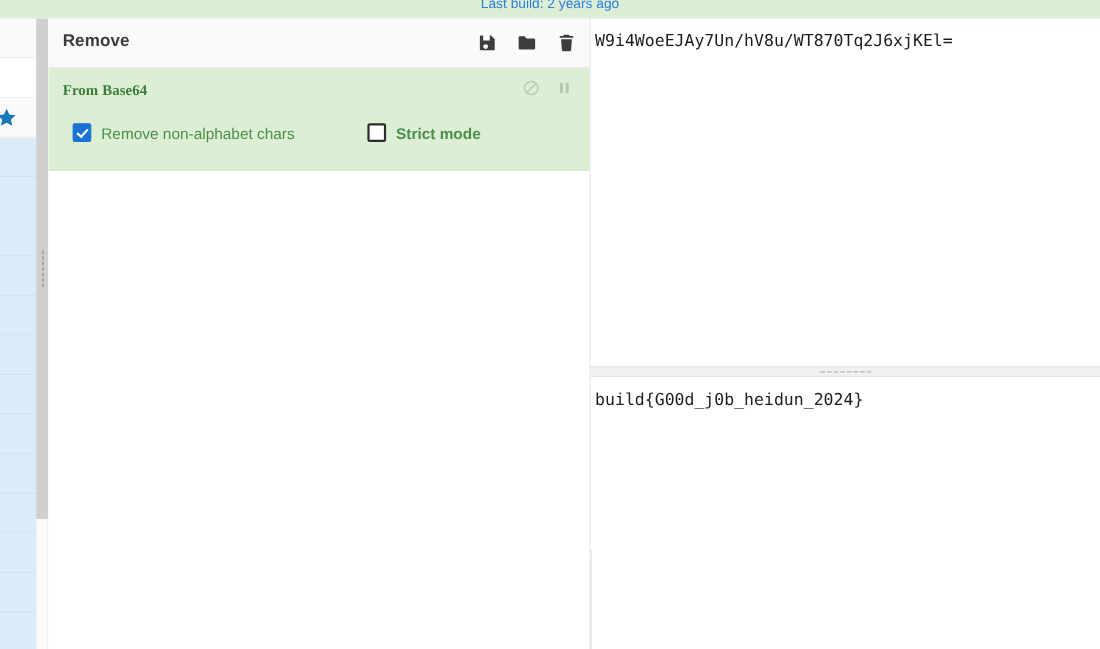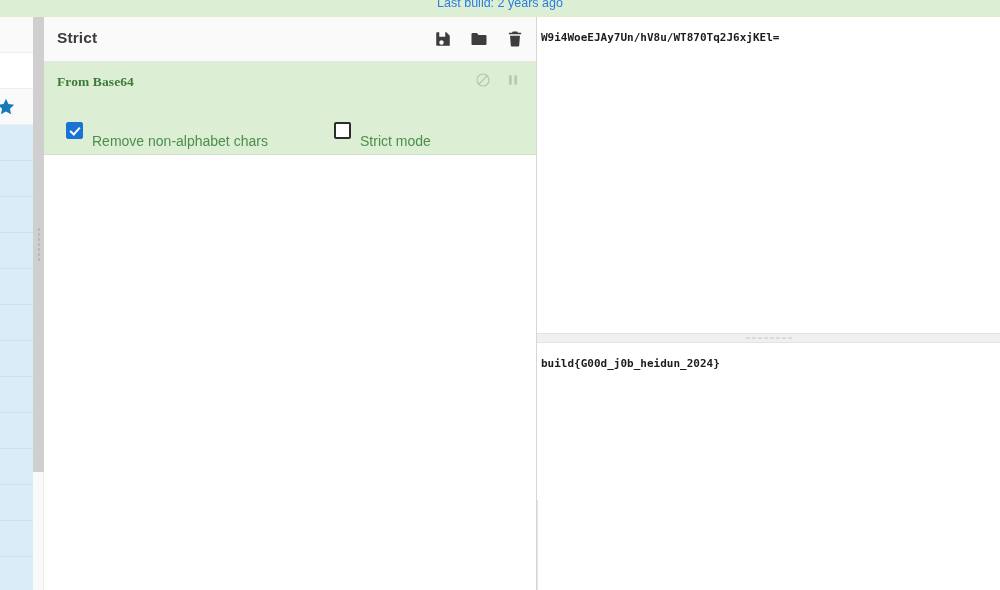--- a/index.html
+++ b/index.html
@@ -235,21 +235,21 @@
     height: 22px;
   }
   .cb-item {
     position: absolute;
     top: 0;
     display: flex;
     align-items: center;
     cursor: pointer;
   }
   .cb-item.first { left: 9px; }
-  .cb-item.second { left: 277px; }
+  .cb-item.second { left: 277px; font-weight: bold; }
   .cb-box {
     width: 17px; height: 17px;
     border-radius: 2px;
     box-sizing: border-box;
     position: relative;
     flex: 0 0 auto;
   }
   .cb-box.off {
     border: 2px solid #2c2c2c;
     background: #ffffff;
@@ -265,21 +265,20 @@
     width: 4px; height: 8px;
     border: solid #ffffff;
     border-width: 0 2px 2px 0;
     transform: rotate(42deg);
   }
   .cb-label {
     margin-left: 9px;
     font-size: 14px;
     color: #4b8f4b;
     white-space: nowrap;
-    margin-top: 21px;
   }
 
   .recipe-empty {
     background: #ffffff;
   }
 
   
   .io-col {
     position: absolute;
     left: 537px; top: 17px;
@@ -301,26 +300,25 @@
     left: 13px; top: 12px;
     font-size: 15.5px;
     font-weight: bold;
     color: #3c3c3c;
     letter-spacing: .1px;
   }
   .io-text {
     position: relative;
     padding: 12px 10px 0 4px;
     font-family: "DejaVu Sans Mono", "Liberation Mono", monospace;
-    font-size: 11px;
+    font-size: 15px;
     line-height: 17px;
     color: #1d1d1d;
     white-space: pre-wrap;
     word-break: break-all;
-    font-weight: bold;
   }
   .input-body { height: 316px; background: #ffffff; overflow: hidden; }
   .output-body { height: 157px; background: #ffffff; overflow: hidden; }
 
   
   .h-splitter {
     position: relative;
     height: 10px;
     background: #f0f0f0;
     border-top: 1px solid #e3e3e3;
@@ -379,21 +377,21 @@
   </div>
 
   <div class="v-splitter">
     <div class="grip"></div>
   </div>
   <div class="v-splitter-tail"></div>
 
   <div class="recipe-pane">
 
     <div class="pane-title-bar">
-      <div class="pane-title">Strict</div>
+      <div class="pane-title">Remove</div>
       <div class="title-icons">
         <span class="ticon">
           <svg viewBox="0 0 24 24" fill="currentColor" aria-hidden="true">
             <path d="M4 3h12.5L21 7.5V21H4a1 1 0 0 1-1-1V4a1 1 0 0 1 1-1zm3 0v6h8V3H7zm3 10.5a3 3 0 1 0 0 6 3 3 0 0 0 0-6z"></path>
           </svg>
         </span>
         <span class="ticon">
           <svg viewBox="0 0 24 24" fill="currentColor" aria-hidden="true">
             <path d="M2 5.5A1.5 1.5 0 0 1 3.5 4h5.8l2 2.6h9.2A1.5 1.5 0 0 1 22 8.1V18.5A1.5 1.5 0 0 1 20.5 20h-17A1.5 1.5 0 0 1 2 18.5z"></path>
           </svg>

